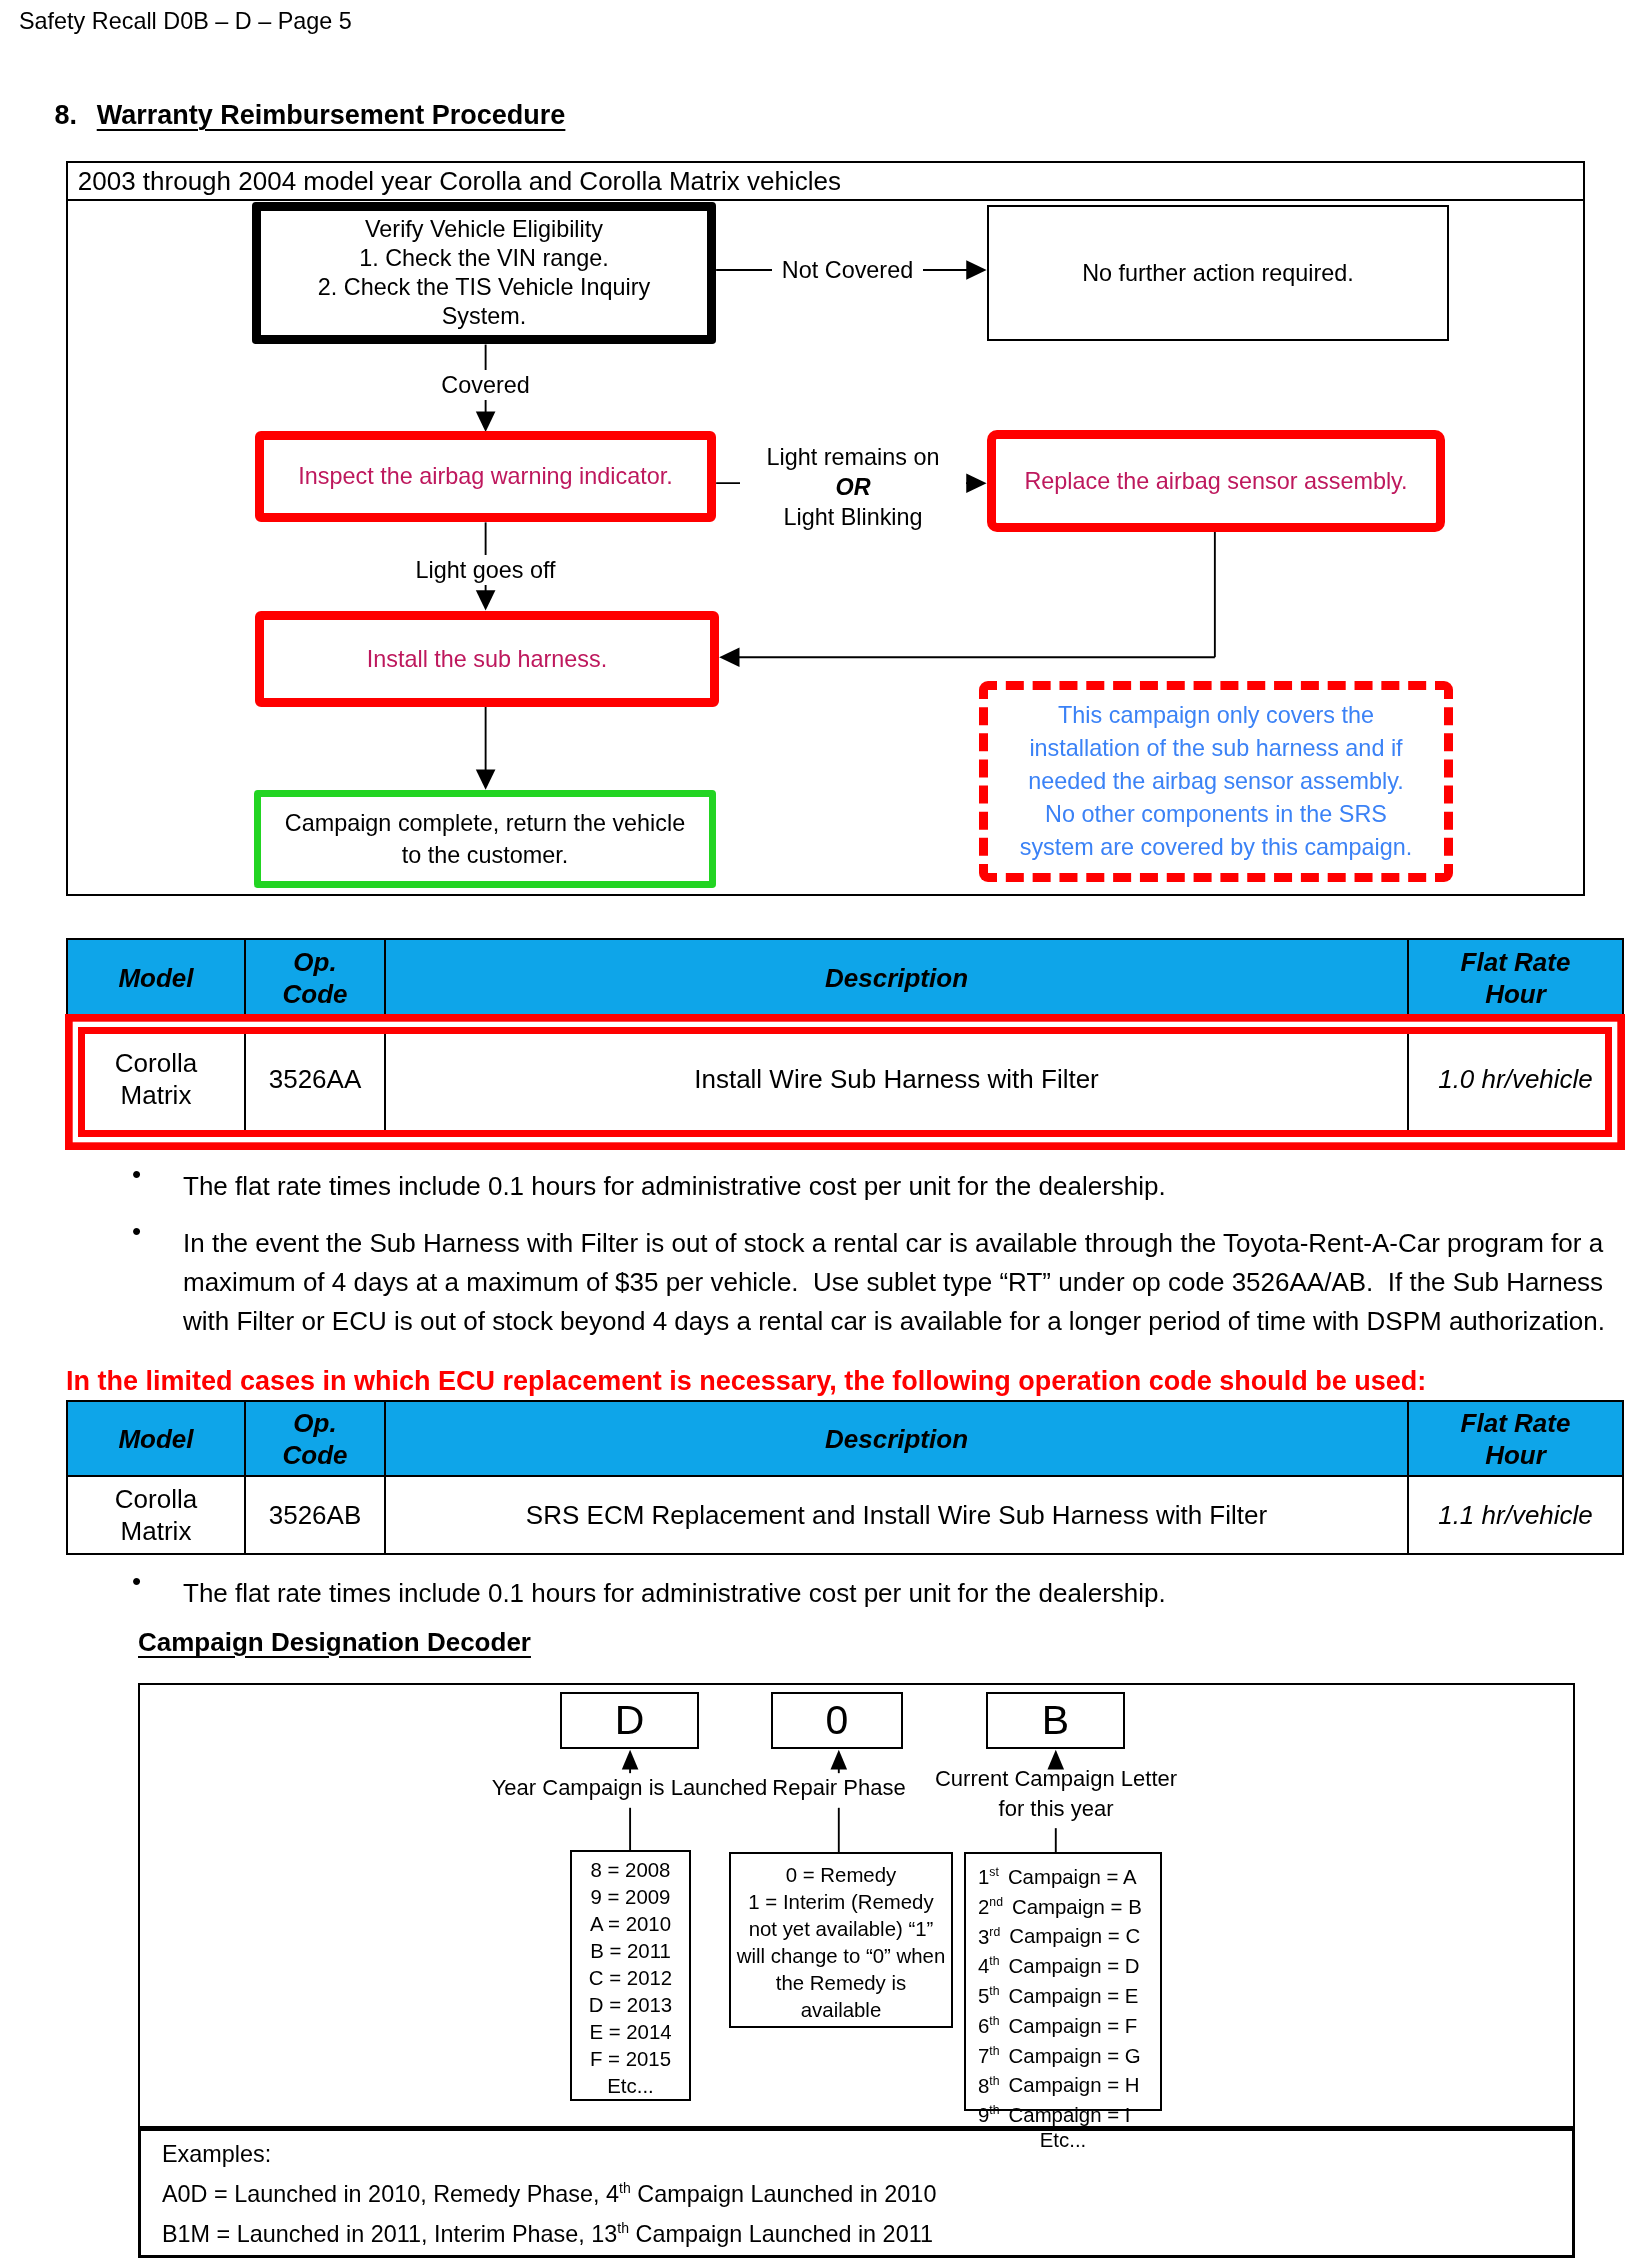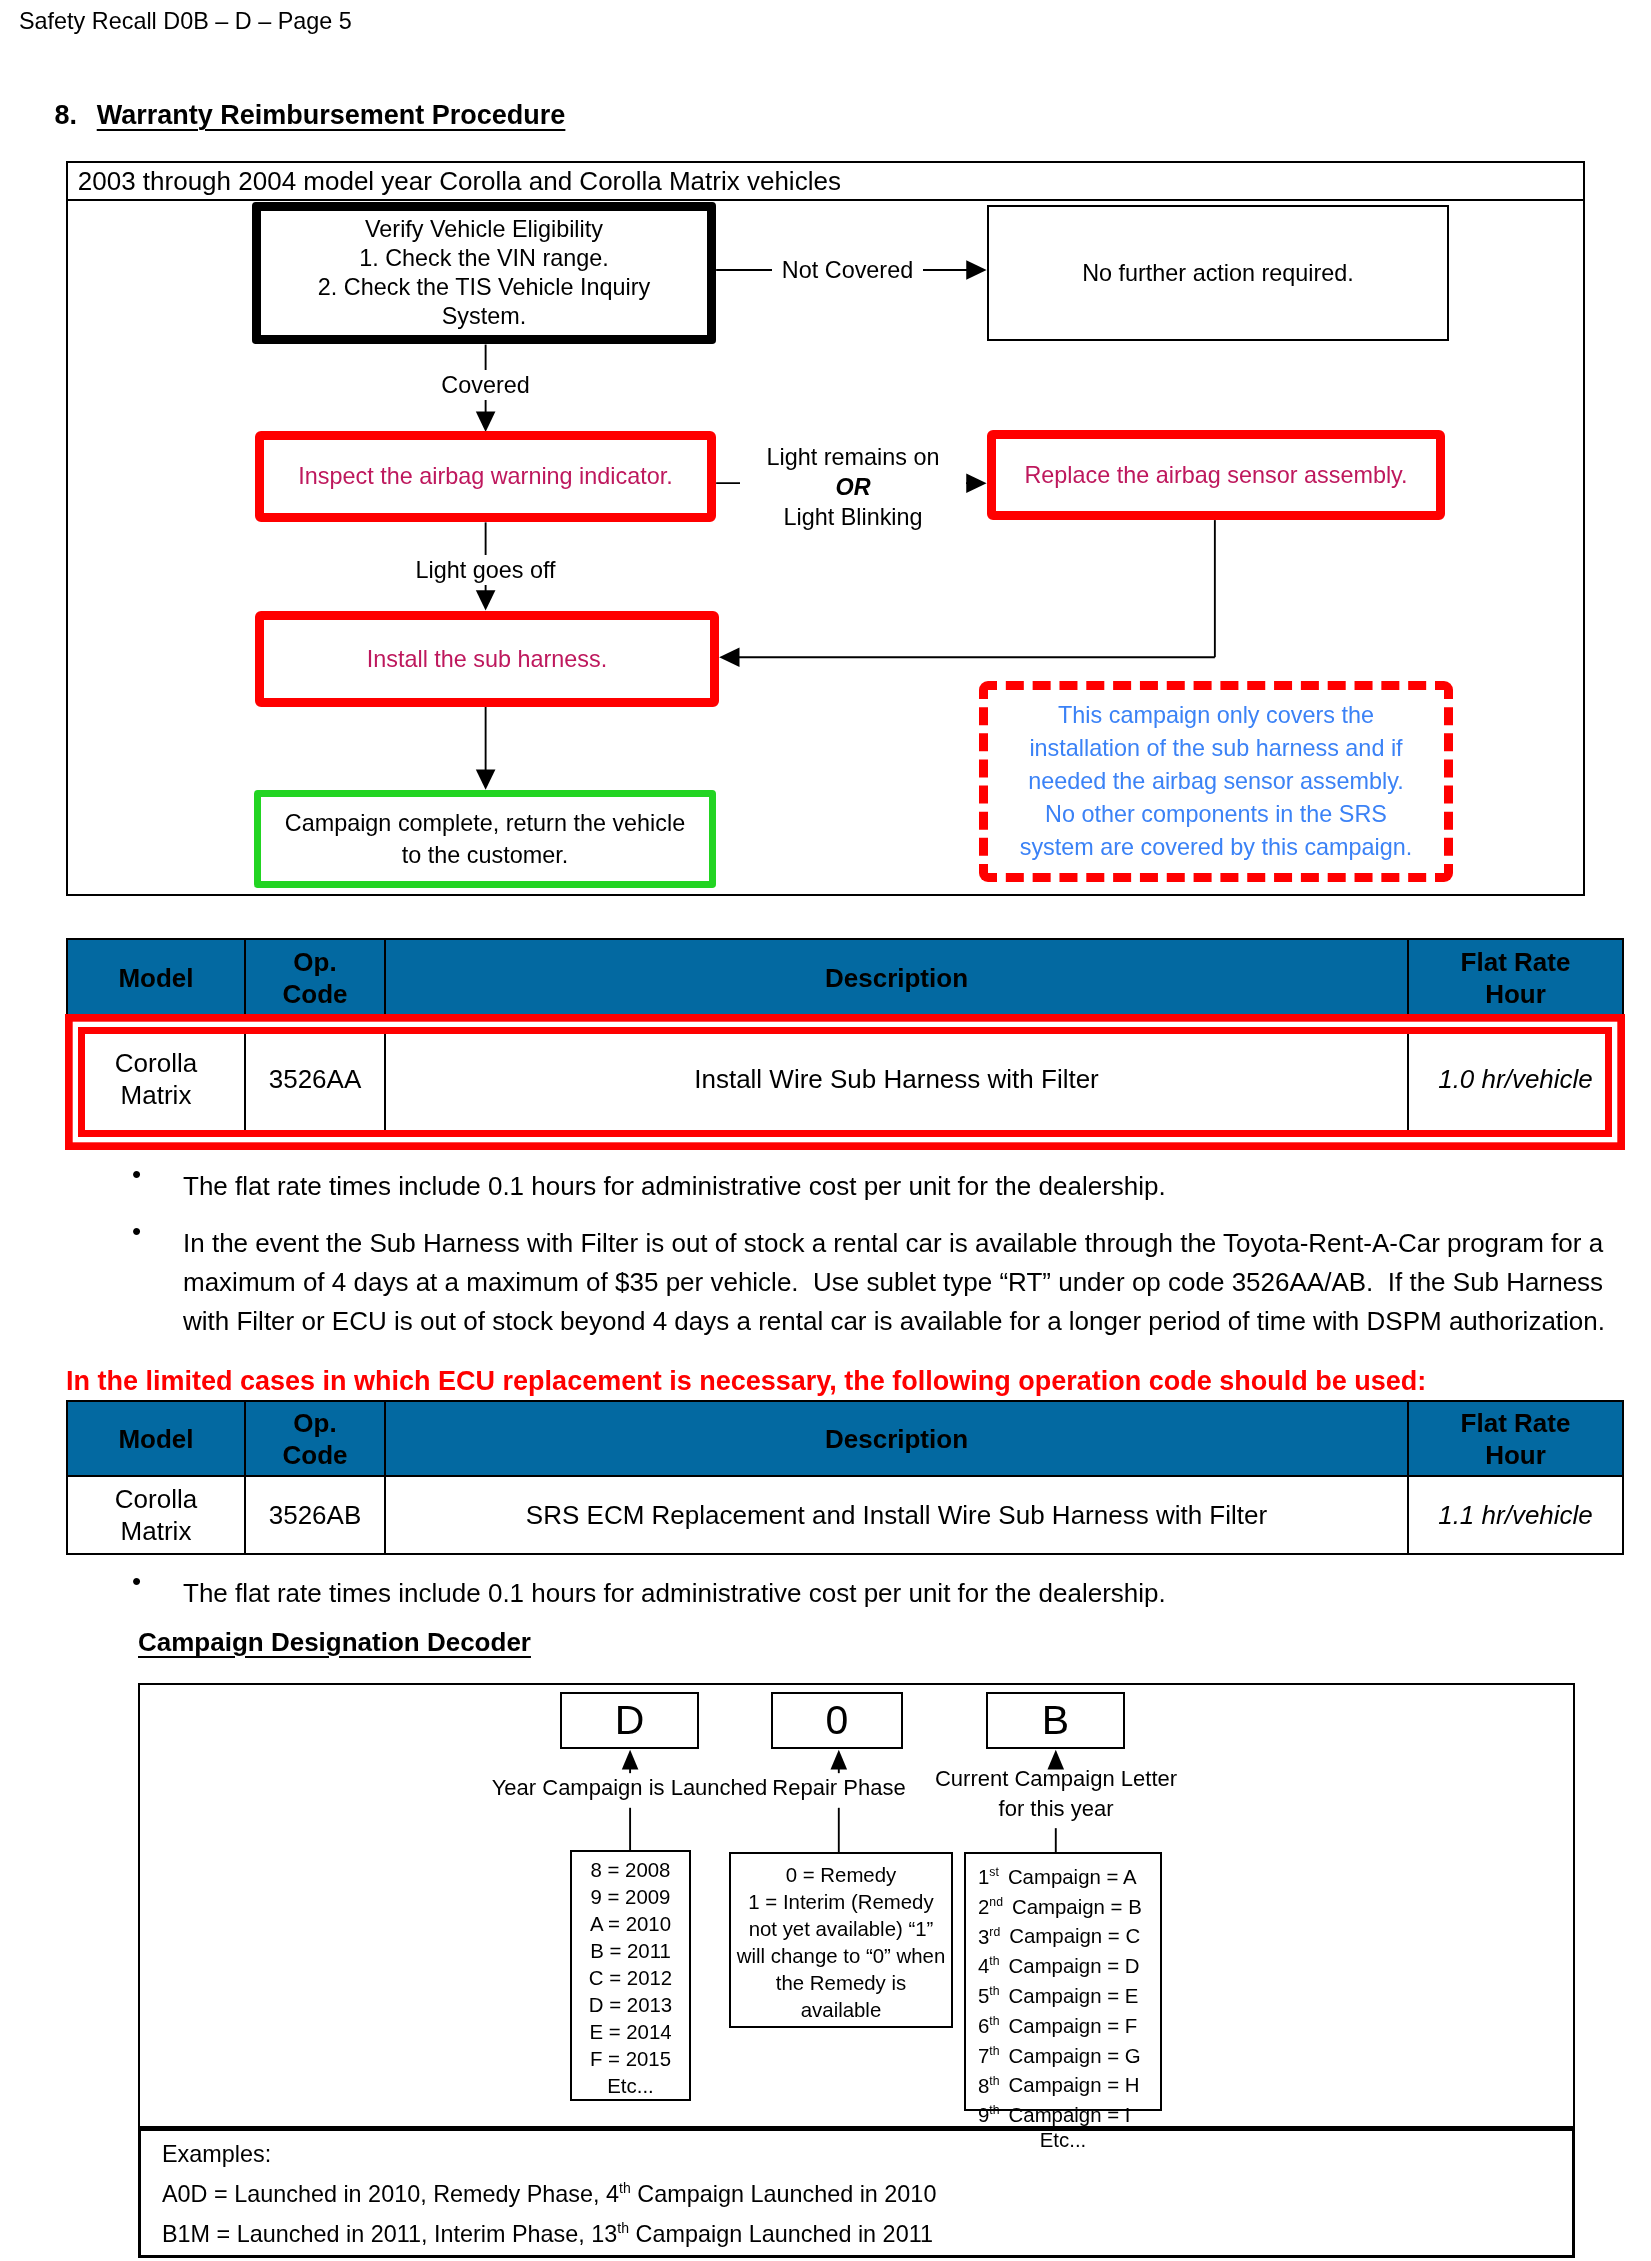--- a/index.html
+++ b/index.html
@@ -28,34 +28,34 @@
   .flowchart { left:66px; top:161px; width:1519px; height:735px; border:2.3px solid #000; }
   .fc-title { height:38px; border-bottom:2.3px solid #000; font-size:26px; line-height:36px; padding-left:9.8px; background:#fff; }
   .fc-body { position:absolute; left:0; top:0; width:1514px; height:730px; }
   .fc-svg { position:absolute; left:0; top:0; z-index:1; }
   .fc-box { position:absolute; z-index:2; background:#fff; display:flex; align-items:center; justify-content:center; text-align:center; font-size:23.4px; }
   .fc-label { position:absolute; z-index:3; background:#fff; text-align:center; font-size:23.4px; line-height:30px; }
   .box-verify { left:184px; top:39px; width:464px; height:142px; border:9px solid #000; border-radius:3.8px; line-height:29px; }
   .box-noaction { left:919px; top:42px; width:462px; height:136px; border:2.3px solid #000; }
   .box-red { border:9px solid #ff0000; border-radius:6px; color:#be185d; }
   .box-inspect { left:187px; top:268px; width:461px; height:91px; }
-  .box-replace { left:919px; top:267px; width:458px; height:90px; }
+  .box-replace { left:919px; top:267px; width:458px; height:102px;border-radius:10px; }
   .box-install { left:187px; top:448px; width:464px; height:96px; }
   .box-green { left:186px; top:627px; width:462px; height:98px; border:7.5px solid #22d422; border-radius:3.8px; line-height:32px; }
   .box-note { left:911px; top:518px; width:474px; height:201px; border:9px dashed #ff0000; border-radius:9px; color:#3b82f6; line-height:33px; }
   .lbl-notcovered { left:704px; top:92px; width:151px; }
   .lbl-covered { left:357px; top:207px; width:121px; }
   .lbl-lighton { left:672px; top:279px; width:226px; }
   .lbl-or { left:672px; top:309px; width:226px; font-weight:bold; font-style:italic; }
   .lbl-blinking { left:672px; top:339px; width:226px; }
   .lbl-lightoff { left:327px; top:392px; width:181px; }
 
   
   .optable { position:absolute; width:1558px; border:2.3px solid #000; background:#fff; }
-  .t-head { display:flex; background:#0369a1; border-bottom:2.3px solid #000; font-weight:bold; }
+  .t-head { display:flex; background:#0ea5e9; border-bottom:2.3px solid #000; font-weight:bold;font-style:italic; }
   .t-row { display:flex; }
   .t-cell { display:flex; align-items:center; justify-content:center; text-align:center; font-size:26px; line-height:32px; border-right:2.3px solid #000; white-space:pre-line; }
   .t-cell:last-child { border-right:none; }
   .cw1 { width:178px; } .cw2 { width:140px; } .cw3 { flex:1; } .cw4 { width:213px; }
   .italic { font-style:italic; }
   .table1 { left:66px; top:938px; }
   .table1 .t-head { height:78px; }
   .table1 .t-row { height:121px; }
   .table2 { left:66px; top:1400px; }
   .table2 .t-head { height:75px; }

